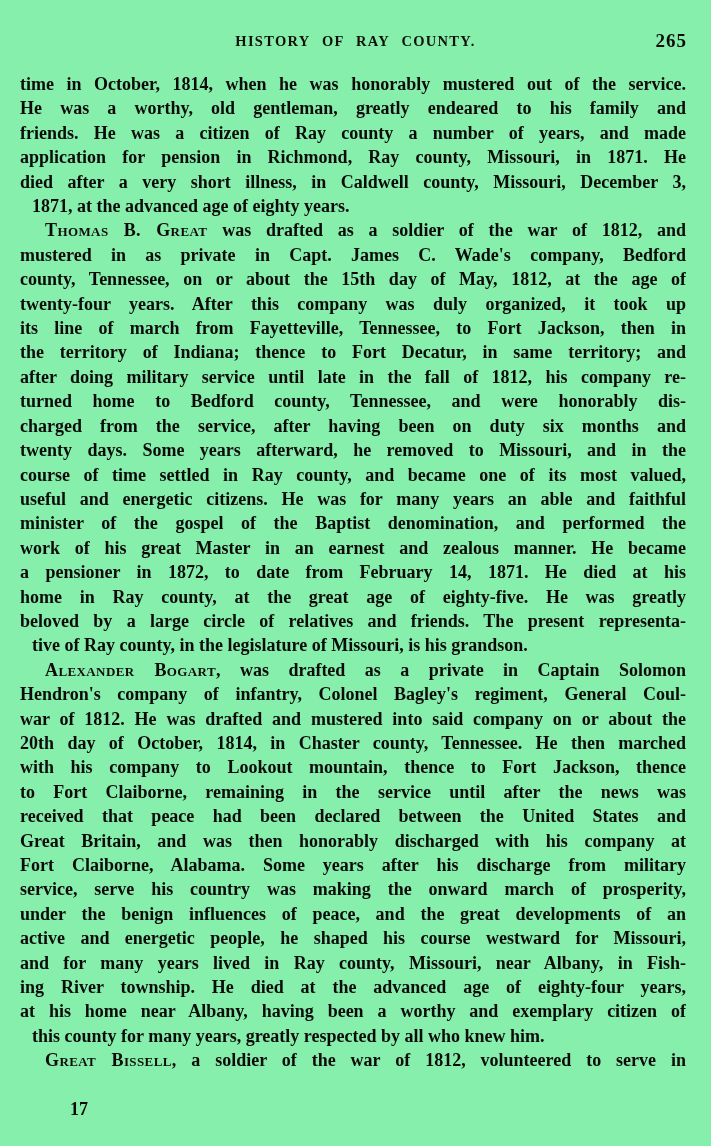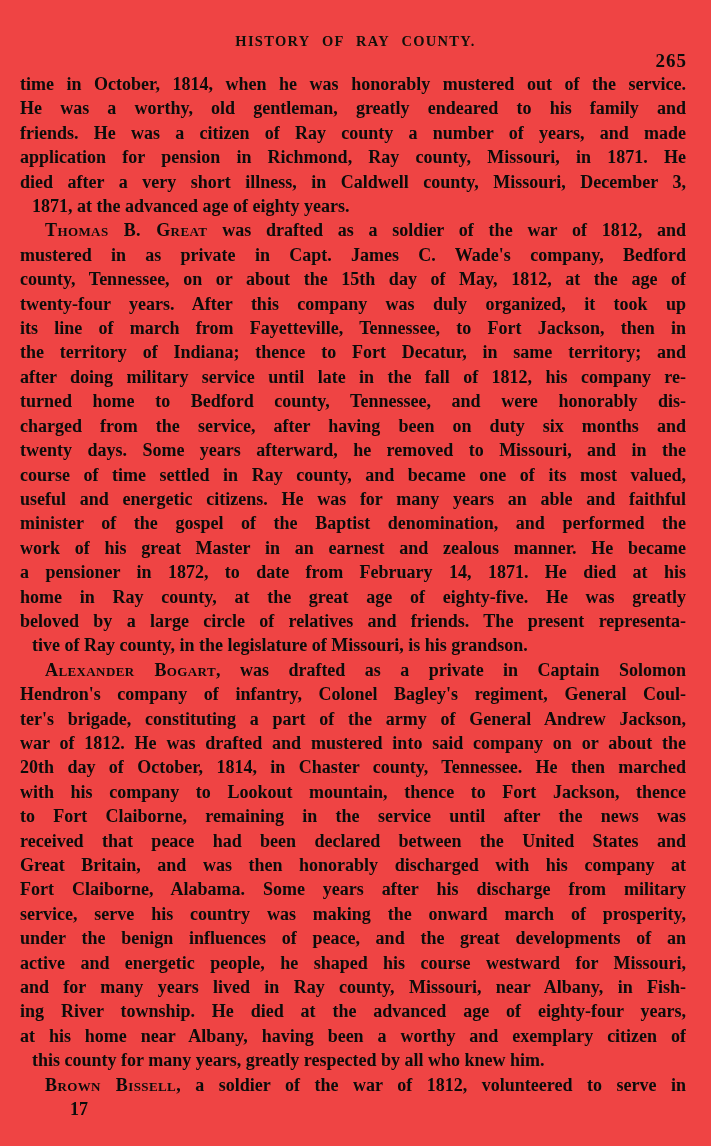--- a/index.html
+++ b/index.html
@@ -1,21 +1,21 @@
 <!DOCTYPE html>
 <html><head>
 <meta charset="utf-8">
 <style>
   * { margin: 0; padding: 0; box-sizing: border-box; }
   html, body { background: #ffffff; }
   .page {
     position: relative;
     width: 711px;
     height: 1146px;
-    background: #ef4444;
+    background: #86efac;
     color: #0d0c0a;
     font-family: "Liberation Serif", serif;
     overflow: hidden;
   }
   .running-head {
     position: absolute;
     top: 33px;
     left: 0;
     right: 0;
     text-align: center;
@@ -25,21 +25,20 @@
     word-spacing: 7px;
     color: #111009;
   }
   .page-number {
     position: absolute;
     top: 30px;
     right: 24px;
     font-size: 19px;
     font-weight: bold;
     letter-spacing: 1px;
-    margin-top: 20px;
   }
   .body-text {
     position: absolute;
     top: 72px;
     left: 20px;
     width: 666px;
     font-size: 18px;
     font-weight: bold;
     line-height: 24.42px;
   }
@@ -97,32 +96,31 @@
       <div class="line"><span>course of time settled in Ray county, and became one of its most valued,</span></div>
       <div class="line"><span>useful and energetic citizens. He was for many years an able and faithful</span></div>
       <div class="line"><span>minister of the gospel of the Baptist denomination, and performed the</span></div>
       <div class="line"><span>work of his great Master in an earnest and zealous manner. He became</span></div>
       <div class="line"><span>a pensioner in 1872, to date from February 14, 1871. He died at his</span></div>
       <div class="line"><span>home in Ray county, at the great age of eighty-five. He was greatly</span></div>
       <div class="line"><span>beloved by a large circle of relatives and friends. The present representa-</span></div>
       <div class="line last"><span>tive of Ray county, in the legislature of Missouri, is his grandson.</span></div>
       <div class="line indent"><span class="smallcaps">Alexander Bogart</span><span>, was drafted as a private in Captain Solomon</span></div>
       <div class="line"><span>Hendron's company of infantry, Colonel Bagley's regiment, General Coul-</span></div>
-      <div class="line"><span>ter's brigade, constituting a part of the army of General Andrew Jackson,</span></div>
       <div class="line"><span>war of 1812. He was drafted and mustered into said company on or about the</span></div>
       <div class="line"><span>20th day of October, 1814, in Chaster county, Tennessee. He then marched</span></div>
       <div class="line"><span>with his company to Lookout mountain, thence to Fort Jackson, thence</span></div>
       <div class="line"><span>to Fort Claiborne, remaining in the service until after the news was</span></div>
       <div class="line"><span>received that peace had been declared between the United States and</span></div>
       <div class="line"><span>Great Britain, and was then honorably discharged with his company at</span></div>
       <div class="line"><span>Fort Claiborne, Alabama. Some years after his discharge from military</span></div>
       <div class="line"><span>service, serve his country was making the onward march of prosperity,</span></div>
       <div class="line"><span>under the benign influences of peace, and the great developments of an</span></div>
       <div class="line"><span>active and energetic people, he shaped his course westward for Missouri,</span></div>
       <div class="line"><span>and for many years lived in Ray county, Missouri, near Albany, in Fish-</span></div>
       <div class="line"><span>ing River township. He died at the advanced age of eighty-four years,</span></div>
       <div class="line"><span>at his home near Albany, having been a worthy and exemplary citizen of</span></div>
       <div class="line last"><span>this county for many years, greatly respected by all who knew him.</span></div>
-      <div class="line indent"><span class="smallcaps">Brown Bissell</span><span>, a soldier of the war of 1812, volunteered to serve in</span></div>
+      <div class="line indent"><span class="smallcaps">Great Bissell</span><span>, a soldier of the war of 1812, volunteered to serve in</span></div>
     </div>
 
   <div class="sig-mark">17</div>
 </div>
 
 </body></html>

